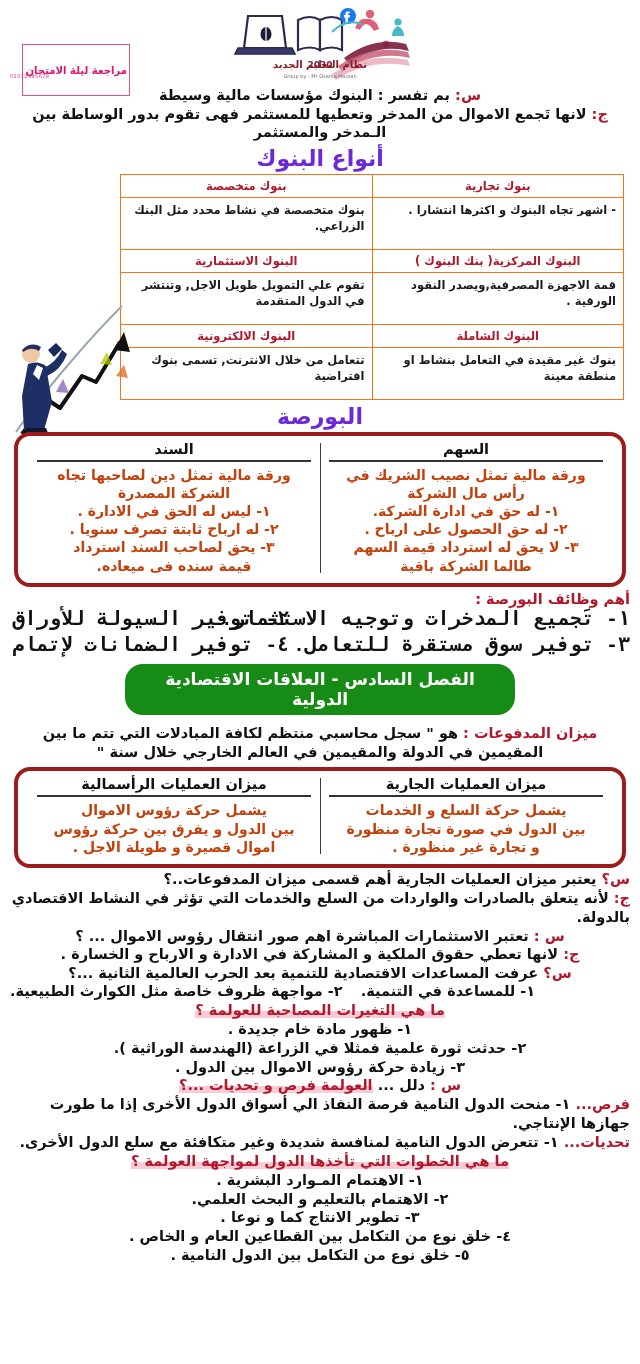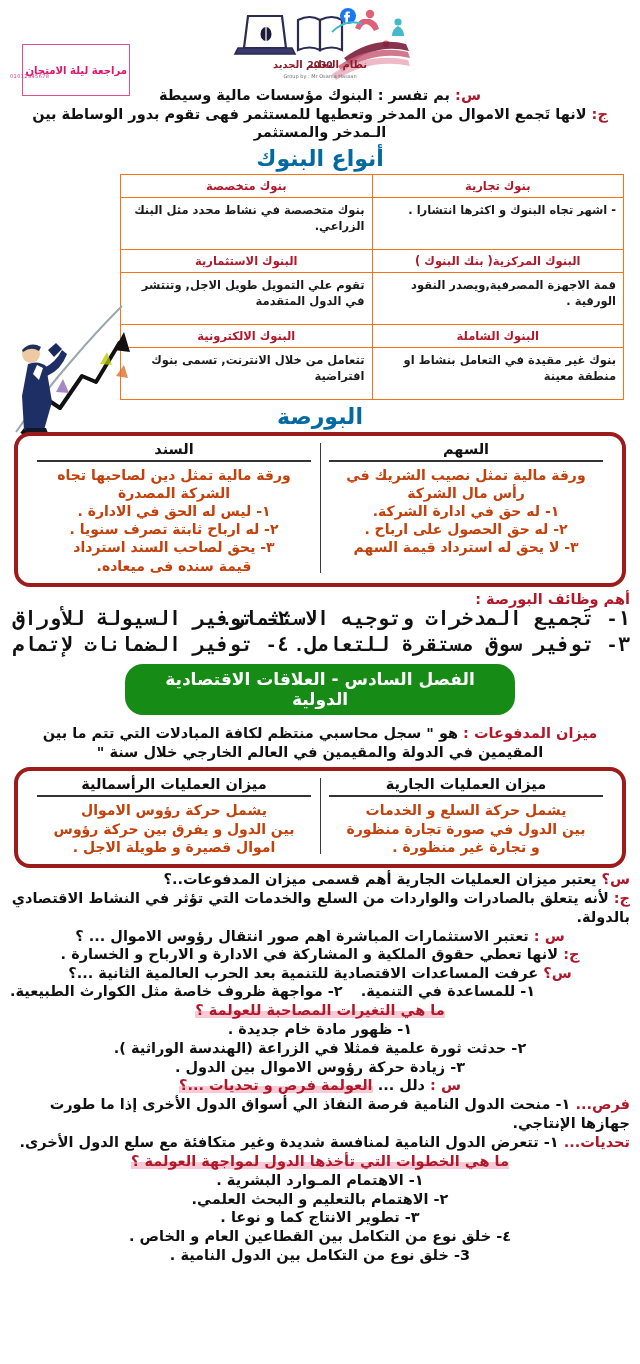--- a/index.html
+++ b/index.html
@@ -95,21 +95,21 @@
   .hl-pink {
     color: #b0182a;
     background: linear-gradient(to bottom, rgba(255,255,255,0) 55%, rgba(248,185,200,.75) 55%);
   }
 
   
   .sec-title {
     text-align: center;
     font-size: 22px;
     font-weight: bold;
-    color: #0369a1;
+    color: #6d28d9;
     margin: 4px 0 3px;
     letter-spacing: -.5px;
   }
 
   
   .tbl-wrap { padding: 0 16px 0 120px; }
   table.banks {
     width: 100%;
     border-collapse: collapse;
     border: 1.5px solid #6b3a32;
@@ -363,20 +363,21 @@
     <div class="divider"></div>
     <div class="col">
       <div class="rb-head">السهم</div>
       <div class="rb-rule"></div>
       <div class="rb-body">
         <span class="ln">ورقة مالية تمثل نصيب الشريك في</span>
         <span class="ln">رأس مال الشركة</span>
         <span class="ln">١- له حق في ادارة الشركة.</span>
         <span class="ln">٢- له حق الحصول على ارباح .</span>
         <span class="ln">٣- لا يحق له استرداد قيمة السهم</span>
+        <span class="ln">طالما الشركة باقية</span>
       </div>
     </div>
     <div class="col">
       <div class="rb-head">السند</div>
       <div class="rb-rule"></div>
       <div class="rb-body">
         <span class="ln">ورقة مالية تمثل دين لصاحبها تجاه</span>
         <span class="ln">الشركة المصدرة</span>
         <span class="ln">١- ليس له الحق في الادارة .</span>
         <span class="ln">٢- له ارباح ثابتة تصرف سنويا .</span>
@@ -493,15 +494,15 @@
   <div class="qa-row c">
     <span>٢- الاهتمام بالتعليم و البحث العلمي.</span>
   </div>
   <div class="qa-row c">
     <span>٣- تطوير الانتاج كما و نوعا .</span>
   </div>
   <div class="qa-row c">
     <span>٤- خلق نوع من التكامل بين القطاعين العام و الخاص .</span>
   </div>
   <div class="qa-row c">
-    <span>3- خلق نوع من التكامل بين الدول النامية .</span>
+    <span>٥- خلق نوع من التكامل بين الدول النامية .</span>
   </div>
 </div>
 
 </body></html>

